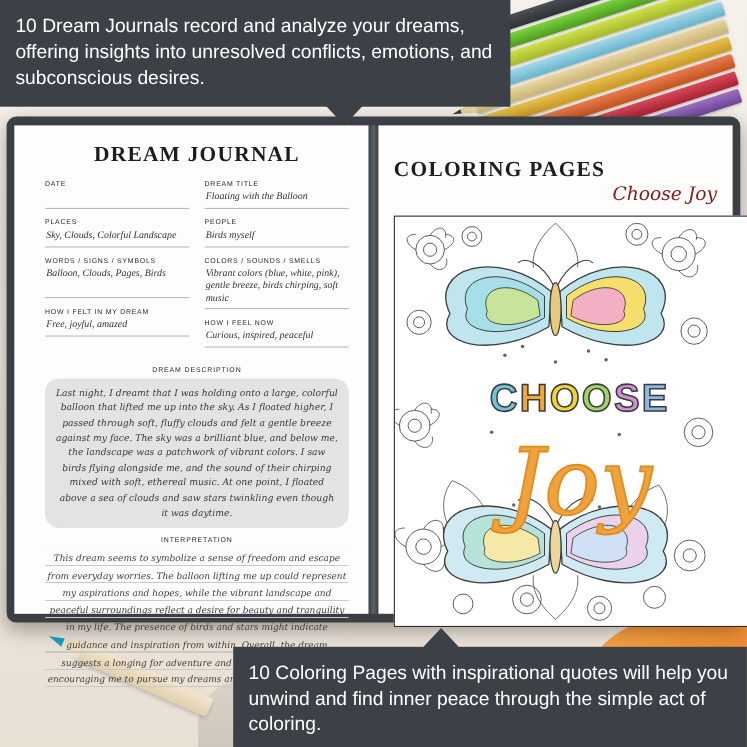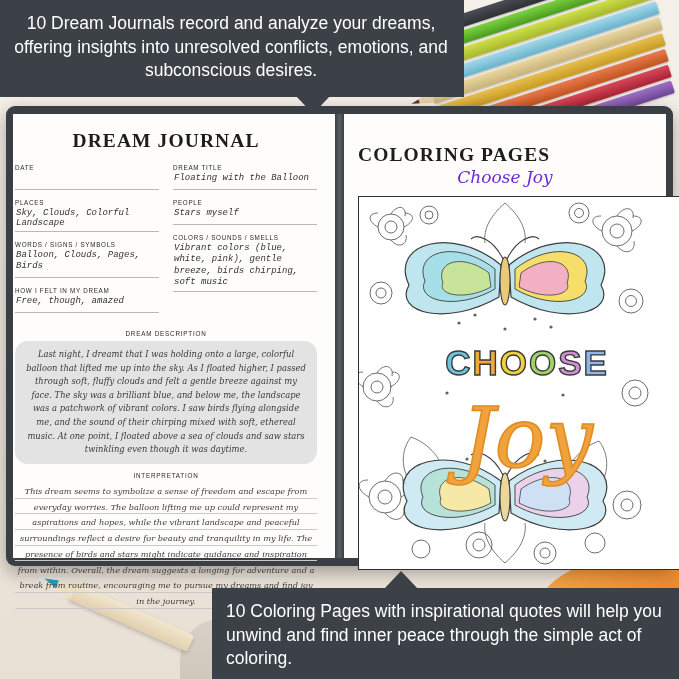--- a/index.html
+++ b/index.html
@@ -43,65 +43,65 @@
   .blob-orange2{position:absolute;right:120px;bottom:0;width:120px;height:70px;
       background:linear-gradient(120deg,#f6b25a,#ef8a2a);
       border-radius:70% 20% 0 0;opacity:.9;}
   .blob-grey{position:absolute;left:180px;bottom:0;width:200px;height:60px;
       background:linear-gradient(180deg,#d9d2c8,#cfc7bb);border-radius:40px 40px 0 0;}
 
   
   .callout{position:absolute;background:#3c4148;color:#fff;
       padding:12px 16px 14px 14px;box-sizing:border-box;
       font-size:17.5px;line-height:1.35;}
-  .callout.top{left:0;top:0;width:464px;text-align:center;}
+  .callout.top{left:0;top:0;width:464px;}
   .callout.top .tail{position:absolute;left:296px;bottom:-17px;width:0;height:0;
       border-left:17px solid transparent;border-right:17px solid transparent;
       border-top:18px solid #3c4148;}
   .callout.bottom{left:212px;top:588px;width:467px;}
   .callout.bottom .tail{position:absolute;left:172px;top:-17px;width:0;height:0;
       border-left:17px solid transparent;border-right:17px solid transparent;
       border-bottom:18px solid #3c4148;}
 
   
   .book{position:absolute;left:6px;top:106px;width:667px;height:460px;
       background:#3a3f45;border-radius:9px;
       box-shadow:0 6px 18px rgba(0,0,0,.33);
       padding:8px 7px;box-sizing:border-box;display:flex;}
   .page{background:#fefdfb;position:relative;box-sizing:border-box;}
-  .page.left{width:322px;height:444px;padding:14px 18px 8px 2px;}
+  .page.left{width:322px;height:444px;padding:14px 18px 8px 28px;}
   .spine{width:9px;height:444px;
       background:linear-gradient(90deg,#3a3f45,#5a6068,#3a3f45);}
   .page.right{width:322px;height:444px;padding:14px 14px 8px 14px;}
 
   
   .jtitle{text-align:center;font-family:"Liberation Serif",serif;font-weight:bold;
       font-size:19.5px;letter-spacing:1.1px;color:#1d1d1d;margin:2px 0 12px;}
   .fgrid{display:flex;gap:14px;}
   .fcol{flex:1;}
   .flabel{font-size:6.3px;letter-spacing:.7px;color:#2a2a2a;text-transform:uppercase;}
-  .fval{font-family:Liberation Mono, monospace;font-style:italic;font-size:9px;
+  .fval{font-family:Liberation Serif, serif;font-style:italic;font-size:9px;
       color:#333;border-bottom:1px solid #b9b9b9;padding:2px 1px 3px;min-height:13px;}
   .frow{margin-bottom:9px;}
   .fval.two{line-height:1.25;min-height:24px;border-bottom:1px solid #b9b9b9;}
   .seclabel{text-align:center;font-size:6.3px;letter-spacing:.8px;color:#2a2a2a;
       margin:8px 0 4px;text-transform:uppercase;}
   .descbox{background:#e3e3e3;padding:7px 9px;font-family:"DejaVu Serif",serif;
       font-style:italic;font-size:8.4px;line-height:1.62;color:#3a3a3a;
       text-align:center;border-radius:13px;}
   .interp{font-family:"DejaVu Serif",serif;font-style:italic;font-size:8.2px;
       line-height:1.92;color:#3d3d3d;text-align:center;
       background:repeating-linear-gradient(180deg,transparent 0,transparent 14.7px,
         #c9c9c9 14.7px,#c9c9c9 15.7px);padding-top:1px;}
 
   
   .ctitle{font-family:"Liberation Serif",serif;font-weight:bold;
       font-size:19.5px;letter-spacing:1.1px;color:#1d1d1d;margin:16px 0 0;}
-  .csub{text-align:center;font-family:"DejaVu Serif",serif;font-style:italic;
-      font-size:17px;color:#6d28d9;margin:1px 0 9px;}
+  .csub{text-align:right;font-family:"DejaVu Serif",serif;font-style:italic;
+      font-size:17px;color:#7f1d1d;margin:1px 0 9px;}
   .art{position:relative;width:292px;height:372px;margin:0 auto;
       border:1.4px solid #2f2f2f;background:#fff;overflow:hidden;padding-left:44px;}
   .art svg{position:absolute;inset:0;}
   .word-choose{position:absolute;left:0;right:0;top:146px;text-align:center;
       font-family:"Liberation Sans",sans-serif;font-weight:bold;font-size:35px;
       letter-spacing:2px;}
   .word-choose span{-webkit-text-stroke:1.4px #3a3a3a;}
   .word-joy{position:absolute;left:0;right:0;top:192px;text-align:center;
       font-family:"DejaVu Serif",serif;font-style:italic;font-size:84px;
       color:#f0a23c;-webkit-text-stroke:1.6px #e08c20;}
@@ -176,35 +176,39 @@
         <div class="frow">
           <div class="flabel">PLACES</div>
           <div class="fval">Sky, Clouds, Colorful Landscape</div>
         </div>
         <div class="frow">
           <div class="flabel">WORDS / SIGNS / SYMBOLS</div>
           <div class="fval two">Balloon, Clouds, Pages, Birds</div>
         </div>
         <div class="frow">
           <div class="flabel">HOW I FELT IN MY DREAM</div>
-          <div class="fval">Free, though, amazed</div>
+          <div class="fval">Free, joyful, amazed</div>
         </div>
       </div>
       <div class="fcol">
         <div class="frow">
           <div class="flabel">DREAM TITLE</div>
           <div class="fval">Floating with the Balloon</div>
         </div>
         <div class="frow">
           <div class="flabel">PEOPLE</div>
-          <div class="fval">Stars myself</div>
+          <div class="fval">Birds myself</div>
         </div>
         <div class="frow">
           <div class="flabel">COLORS / SOUNDS / SMELLS</div>
           <div class="fval two">Vibrant colors (blue, white, pink), gentle breeze, birds chirping, soft music</div>
+        </div>
+        <div class="frow">
+          <div class="flabel">HOW I FEEL NOW</div>
+          <div class="fval">Curious, inspired, peaceful</div>
         </div>
       </div>
     </div>
 
     <div class="seclabel">DREAM DESCRIPTION</div>
     <div class="descbox">Last night, I dreamt that I was holding onto a large, colorful balloon that lifted me up into the sky. As I floated higher, I passed through soft, fluffy clouds and felt a gentle breeze against my face. The sky was a brilliant blue, and below me, the landscape was a patchwork of vibrant colors. I saw birds flying alongside me, and the sound of their chirping mixed with soft, ethereal music. At one point, I floated above a sea of clouds and saw stars twinkling even though it was daytime.</div>
 
     <div class="seclabel">INTERPRETATION</div>
     <div class="interp">This dream seems to symbolize a sense of freedom and escape from everyday worries. The balloon lifting me up could represent my aspirations and hopes, while the vibrant landscape and peaceful surroundings reflect a desire for beauty and tranquility in my life. The presence of birds and stars might indicate guidance and inspiration from within. Overall, the dream suggests a longing for adventure and a break from routine, encouraging me to pursue my dreams and find joy in the journey.</div>
   </div>

